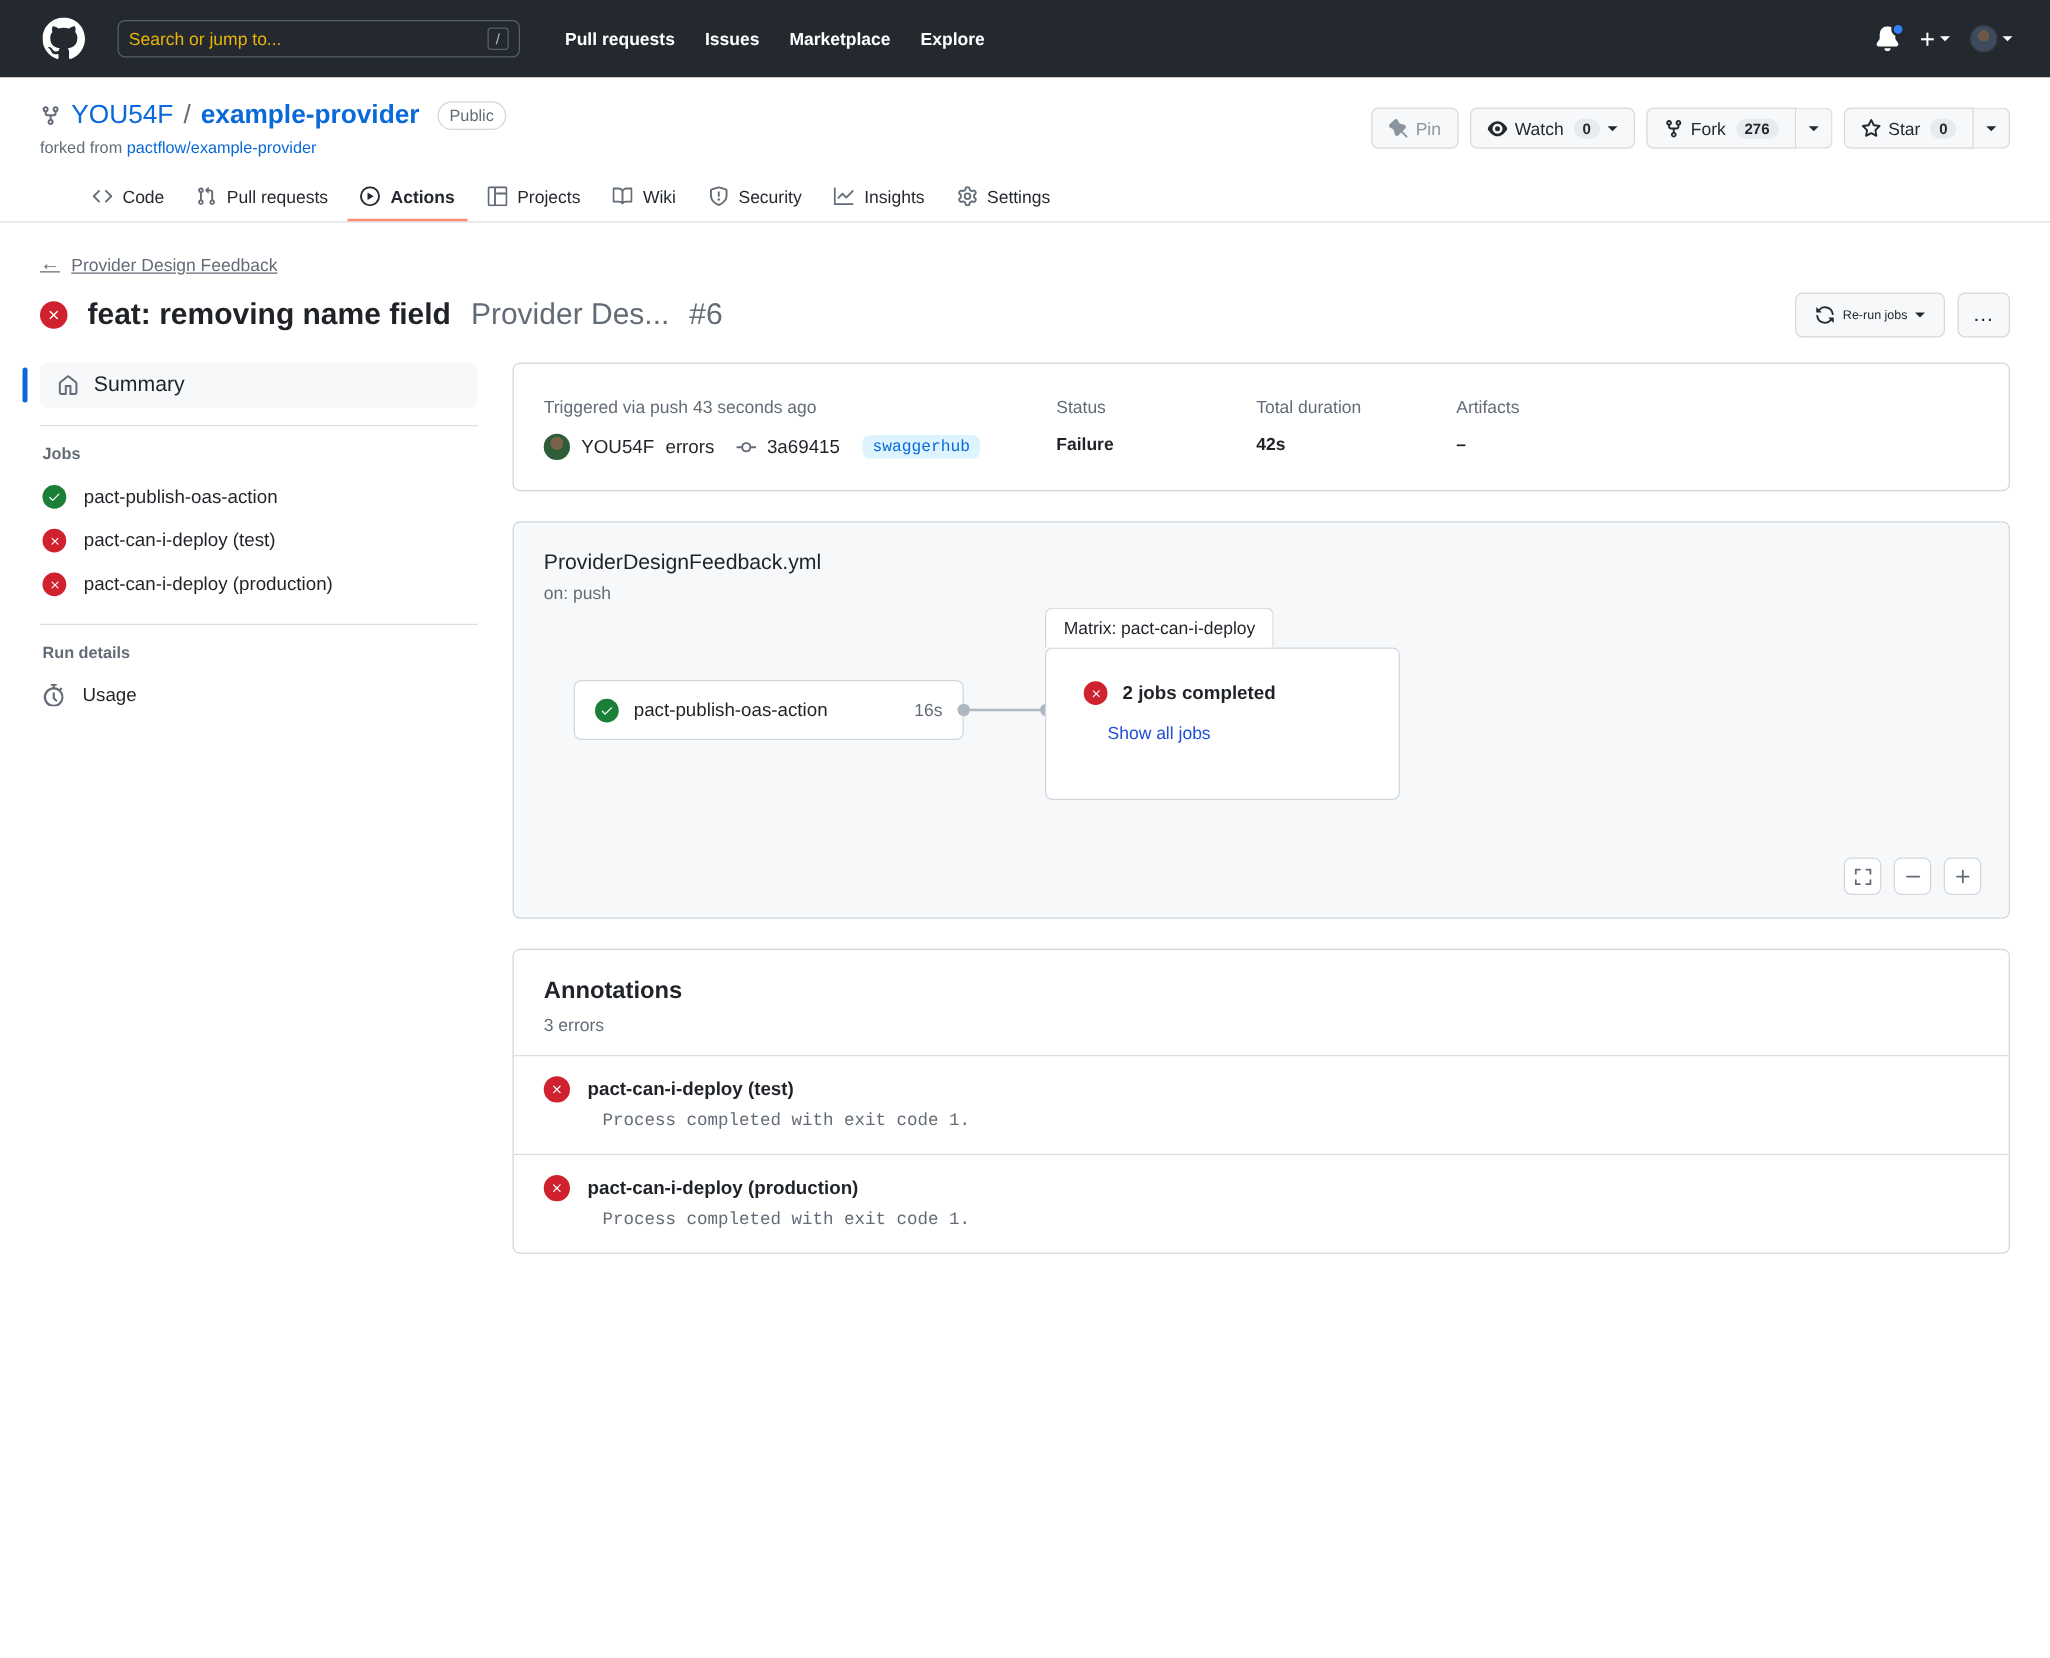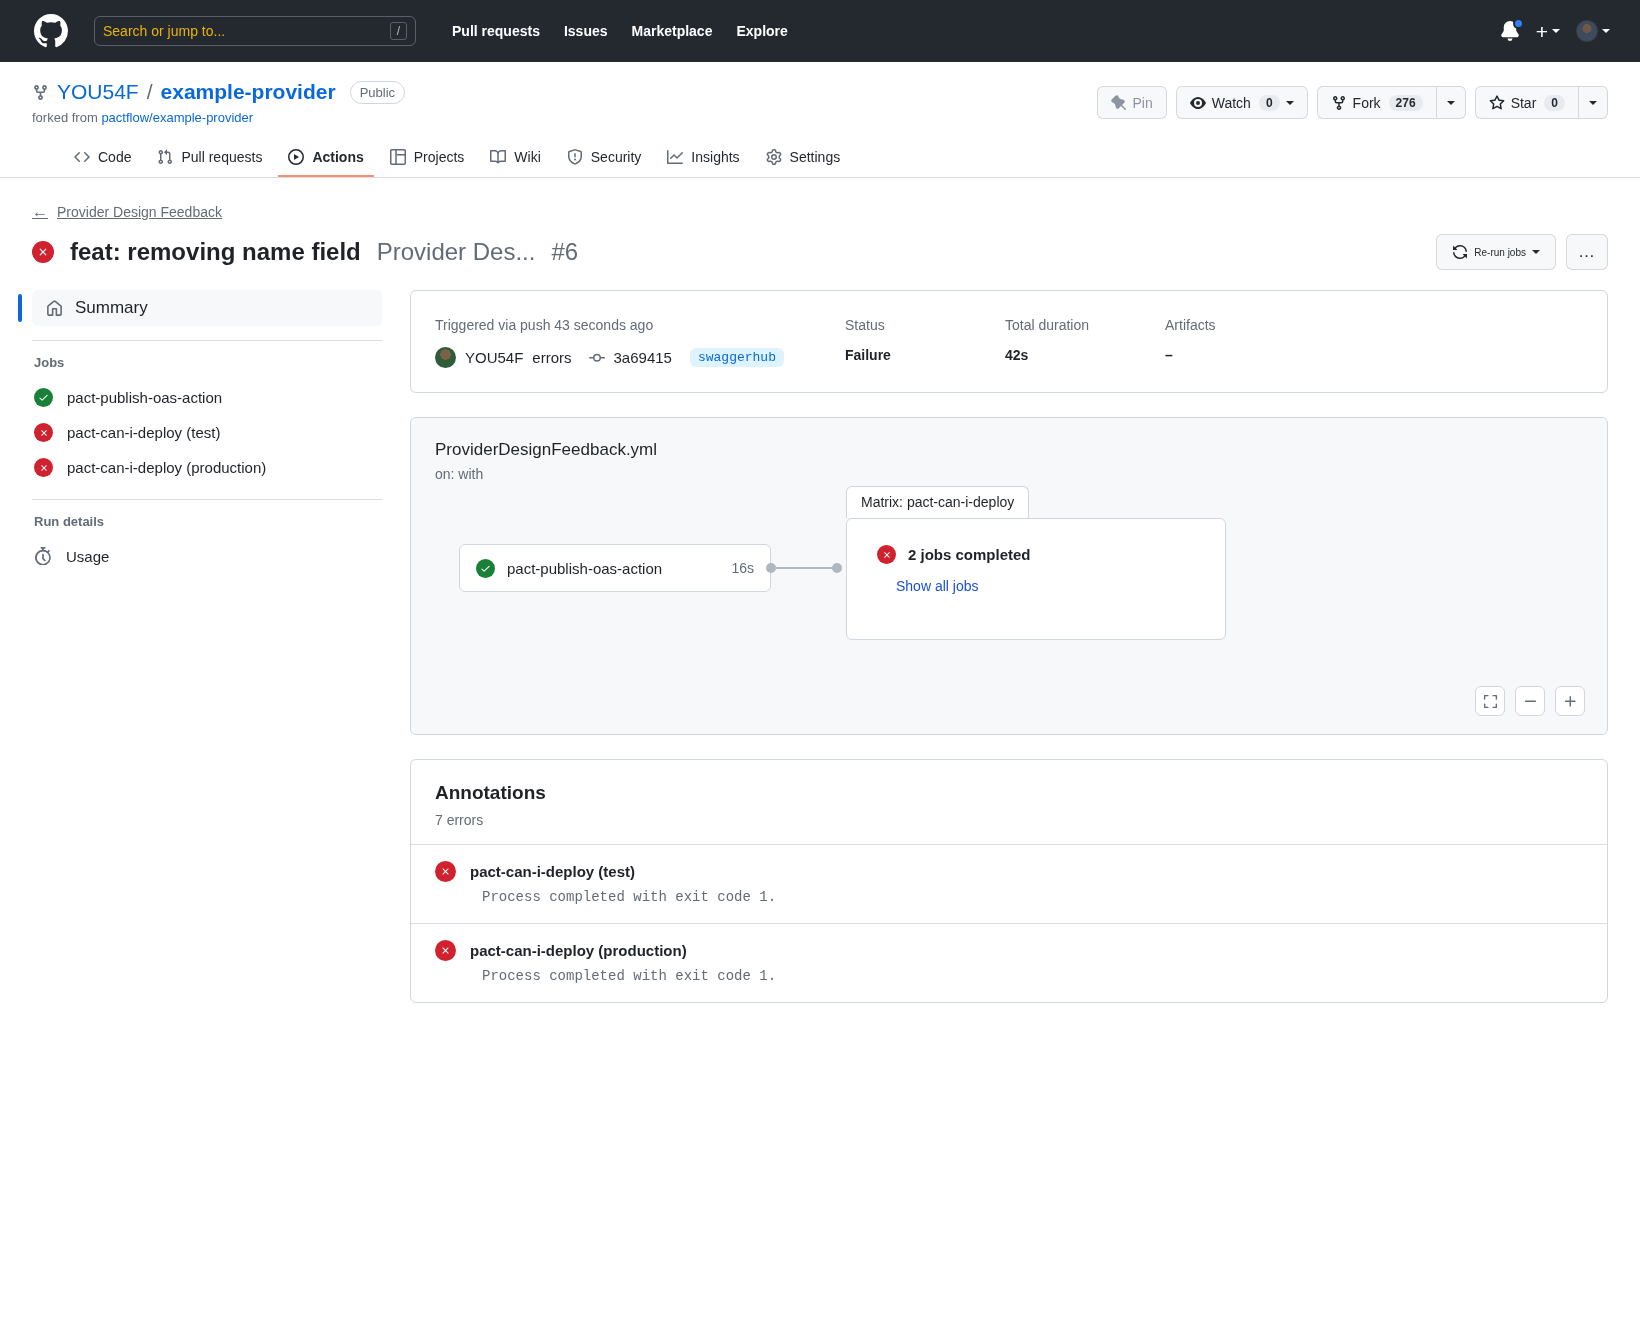--- a/index.html
+++ b/index.html
@@ -450,38 +450,38 @@
         <div class="sum-v">42s</div>
       </div>
       <div class="sum-col artifacts">
         <div class="sum-k">Artifacts</div>
         <div class="sum-v">–</div>
       </div>
     </div>
 
     <div class="graph-card">
       <div class="graph-title">ProviderDesignFeedback.yml</div>
-      <div class="graph-on">on: with</div>
+      <div class="graph-on">on: push</div>
 
       <div class="graph-area">
 
         <div class="node" style="left:24px; top:38px; width:312px;">
           <span class="dot-ok">
             <svg viewBox="0 0 16 16">
                 <path d="M13.78 4.22a.75.75 0 0 1 0 1.06l-7.25 7.25a.75.75 0 0 1-1.06 0L2.22 9.28a.751.751 0 0 1 .018-1.042.751.751 0 0 1 1.042-.018L6 10.94l6.72-6.72a.75.75 0 0 1 1.06 0Z"></path>
               </svg>
           </span>
           <span>pact-publish-oas-action</span>
           <span class="dur">16s</span>
         </div>
         <span class="edge-dot" style="left:331px; top:57px;"></span>
         <span class="edge-line" style="left:341px; top:61px; width:58px;"></span>
         <span class="edge-dot" style="left:397px; top:57px;"></span>
 
-        <div class="matrix-box" style="left:411px; top:12px; width:380px; height:122px;">
+        <div class="matrix-box" style="left:401px; top:12px; width:284px; height:122px;">
           <div class="matrix-tab">Matrix: pact-can-i-deploy</div>
           <div style="padding:26px 22px 0 30px;">
             <div class="matrix-row">
               <span class="dot-fail">
                 <svg viewBox="0 0 16 16">
                     <path d="M3.72 3.72a.75.75 0 0 1 1.06 0L8 6.94l3.22-3.22a.749.749 0 0 1 1.275.326.749.749 0 0 1-.215.734L9.06 8l3.22 3.22a.749.749 0 0 1-.326 1.275.749.749 0 0 1-.734-.215L8 9.06l-3.22 3.22a.751.751 0 0 1-1.042-.018.751.751 0 0 1-.018-1.042L6.94 8 3.72 4.78a.75.75 0 0 1 0-1.06Z"></path>
                   </svg>
               </span>
               <span>2 jobs completed</span>
             </div>
@@ -505,21 +505,21 @@
           <svg viewBox="0 0 16 16">
               <path d="M7.75 2a.75.75 0 0 1 .75.75V7h4.25a.75.75 0 0 1 0 1.5H8.5v4.25a.75.75 0 0 1-1.5 0V8.5H2.75a.75.75 0 0 1 0-1.5H7V2.75A.75.75 0 0 1 7.75 2Z"></path>
             </svg>
         </button>
       </div>
     </div>
 
     <div class="card ann-card">
       <div class="ann-head">
         <div class="ann-title">Annotations</div>
-        <div class="ann-count">7 errors</div>
+        <div class="ann-count">3 errors</div>
       </div>
       <div class="ann-row">
         <div class="ann-top">
           <span class="ico-ann">
             <svg viewBox="0 0 16 16">
                 <path d="M3.72 3.72a.75.75 0 0 1 1.06 0L8 6.94l3.22-3.22a.749.749 0 0 1 1.275.326.749.749 0 0 1-.215.734L9.06 8l3.22 3.22a.749.749 0 0 1-.326 1.275.749.749 0 0 1-.734-.215L8 9.06l-3.22 3.22a.751.751 0 0 1-1.042-.018.751.751 0 0 1-.018-1.042L6.94 8 3.72 4.78a.75.75 0 0 1 0-1.06Z"></path>
               </svg>
           </span>
           <span class="ann-name">pact-can-i-deploy (test)</span>
         </div>

